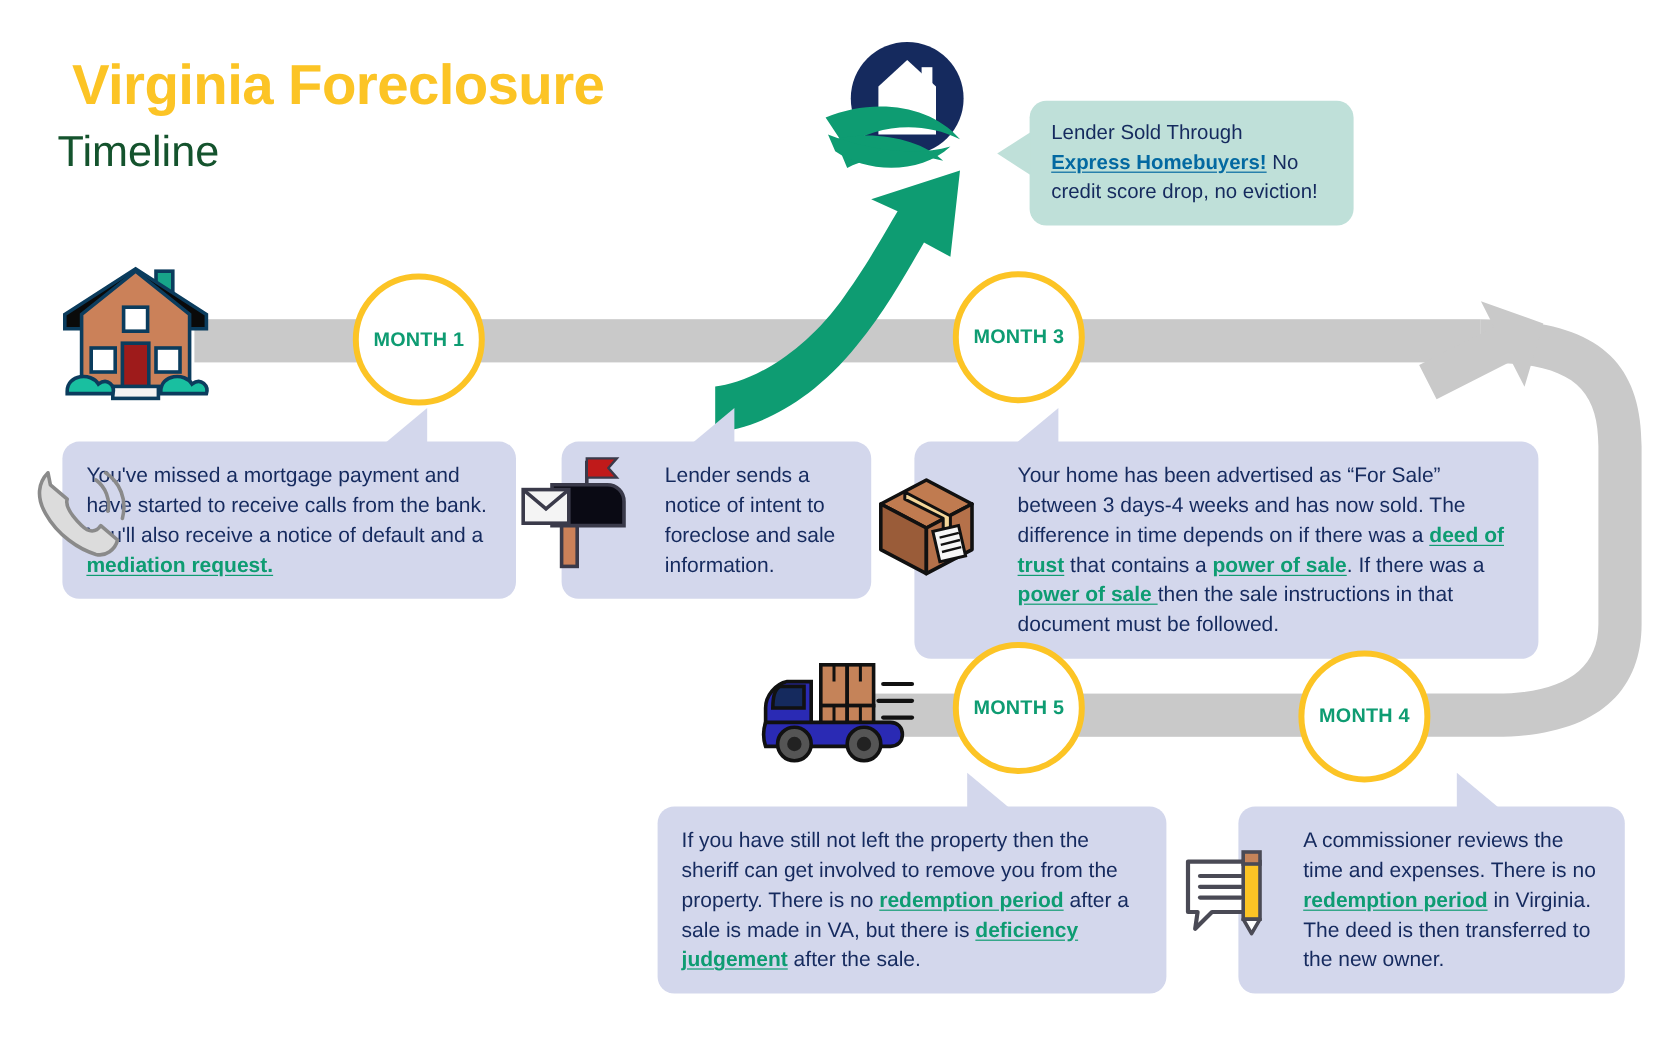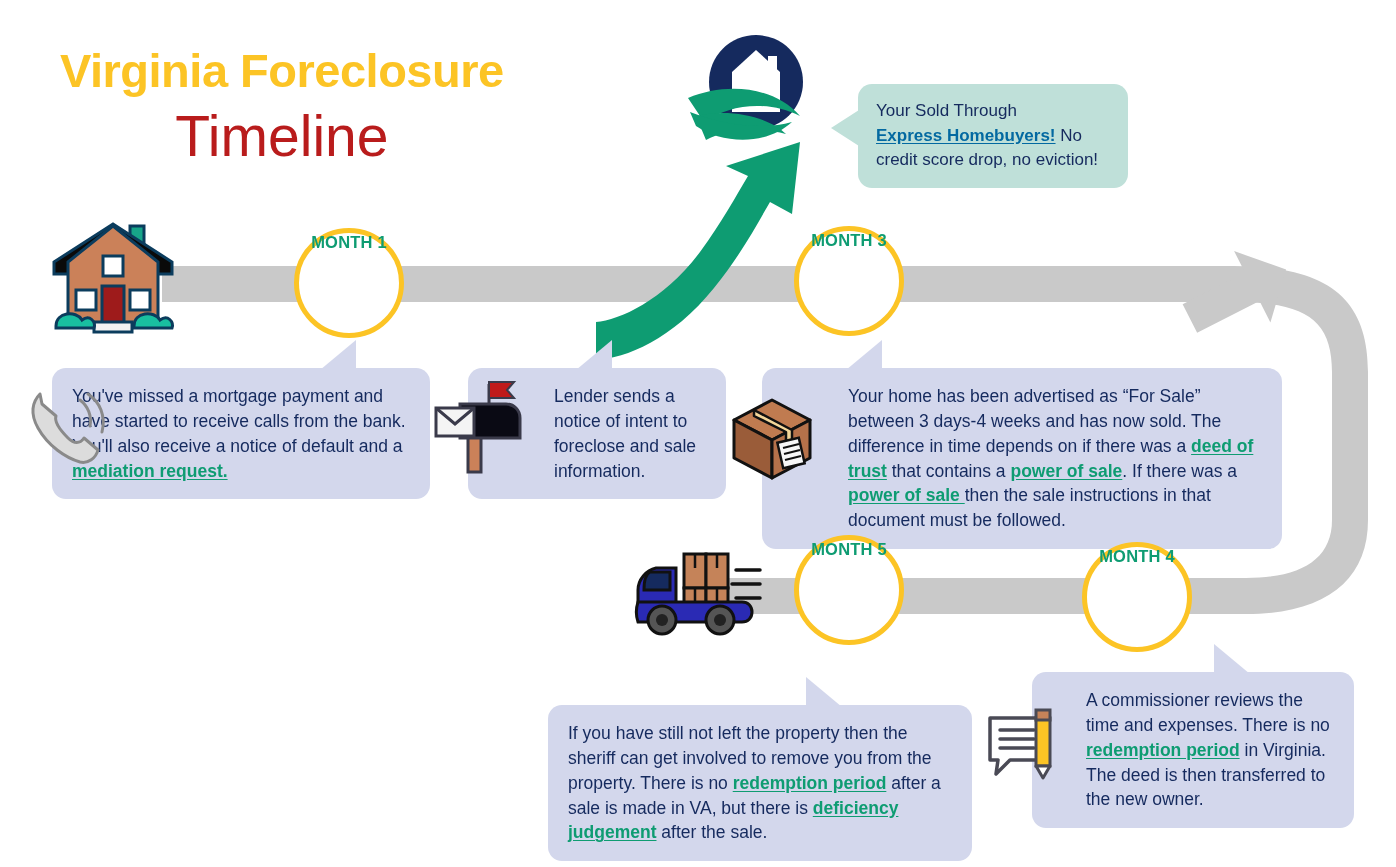--- a/index.html
+++ b/index.html
@@ -17,36 +17,36 @@
   }
   #stage { position: absolute; inset: 0; }
 
   
   .title-block { position: absolute; left: 48px; top: 34px; }
   .title-main {
     font-size: 47px; font-weight: 700; color: #FCC425;
     letter-spacing: -0.5px; line-height: 1.05; margin: 12px;
   }
   .title-sub {
-    font-size: 57px; font-weight: 400; color: #b91c1c;
-    letter-spacing: 0px; line-height: 1.05; margin: 4px 0 0 0; text-align: center;
+    font-size: 36px; font-weight: 400; color: #14532d;
+    letter-spacing: 0px; line-height: 1.05; margin: 4px 0 0 0;
   }
 
   
   .layer { position: absolute; left: 0; top: 0; width: 1396px; height: 867px; }
   .layer.behind { z-index: 1; }
 
   
   .month-node {
     position: absolute;
     width: 110px; height: 110px;
     border-radius: 50%;
     background: #ffffff;
     border: 5px solid #FCC425;
-    display: flex; align-items: flex-start; justify-content: center;
+    display: flex; align-items: center; justify-content: center;
     z-index: 5;
   }
   .month-node .month-label {
     font-size: 16.5px; font-weight: 700; color: #0E9C72;
     letter-spacing: 0.2px; white-space: nowrap;
   }
   #m1 { left: 294px; top: 228px; }
   #m2 { left: 536px; top: 228px; }
   #m3 { left: 794px; top: 226px; }
   #m5 { left: 794px; top: 535px; }
@@ -80,21 +80,21 @@
     color: #0369a1; font-weight: 700; text-decoration: underline;
   }
 
   
   #b1 { left: 52px;  top: 368px; width: 378px; }
   #b1 .tail { border-width: 0 0 30px 36px; border-color: transparent transparent #D3D7EC transparent; left: 268px; top: -28px; }
   #b2 { left: 468px; top: 368px; width: 258px; padding-left: 86px; }
   #b2 .tail { border-width: 0 0 30px 36px; border-color: transparent transparent #D3D7EC transparent; left: 108px; top: -28px; }
   #b3 { left: 762px; top: 368px; width: 520px; padding-left: 86px; }
   #b3 .tail { border-width: 0 0 30px 36px; border-color: transparent transparent #D3D7EC transparent; left: 84px; top: -28px; }
-  #b5 { left: 548px; top: 672px; width: 424px; margin-top: 33px; }
+  #b5 { left: 548px; top: 672px; width: 424px; }
   #b5 .tail { border-width: 0 36px 30px 0; border-color: transparent transparent #D3D7EC transparent; left: 258px; top: -28px; }
   #b4 { left: 1032px; top: 672px; width: 322px; padding-left: 54px; }
   #b4 .tail { border-width: 0 36px 30px 0; border-color: transparent transparent #D3D7EC transparent; left: 182px; top: -28px; }
   #bmint { left: 858px; top: 84px; width: 270px; }
   #bmint .tail { border-width: 18px 28px 18px 0; border-color: transparent #BFE0D9 transparent transparent; left: -27px; top: 26px; }
 
   
   .icon-abs { position: absolute; z-index: 6; }
   #icon-house   { left: 46px;  top: 214px;  width: 134px; height: 128px; }
   #icon-phone   { left: 26px;  top: 386px;  width: 86px;  height: 84px; }
@@ -149,21 +149,21 @@
     <path d="M74 20 L98 42 L98 82 L50 82 L50 42 Z" fill="#ffffff"></path>
     <rect x="86" y="26" width="9" height="16" fill="#ffffff"></rect>
 
     <path d="M6 68 C44 52 92 56 118 86 C86 70 48 74 22 92 Z" fill="#0E9C72"></path>
     <path d="M14 86 C46 78 86 86 104 104 C74 96 42 100 24 110 Z" fill="#0E9C72"></path>
     <path d="M8 82 C44 96 82 100 110 92 C84 116 40 114 14 96 Z" fill="#0E9C72"></path>
   </svg>
 
   <div class="bubble bubble-mint" id="bmint">
     <span class="tail"></span>
-    <span>Your Sold Through</span><br>
+    <span>Lender Sold Through</span><br>
     <a class="link" href="#">Express Homebuyers!</a><span> No credit score drop, no eviction!</span>
   </div>
 
   <svg id="icon-house" class="icon-abs" viewBox="0 0 134 128">
     <rect x="84" y="12" width="14" height="26" fill="#17A589" stroke="#0B3C5D" stroke-width="3"></rect>
     <path d="M8 48 L67 10 L126 48 L126 60 L8 60 Z" fill="#0A0A0A" stroke="#0B3C5D" stroke-width="3"></path>
     <path d="M22 48 L67 12 L112 48 L112 112 L22 112 Z" fill="#CB8159" stroke="#0B3C5D" stroke-width="3"></path>
     <rect x="57" y="42" width="20" height="20" fill="#ffffff" stroke="#0B3C5D" stroke-width="3"></rect>
     <rect x="30" y="76" width="20" height="20" fill="#ffffff" stroke="#0B3C5D" stroke-width="3"></rect>
     <rect x="84" y="76" width="20" height="20" fill="#ffffff" stroke="#0B3C5D" stroke-width="3"></rect>

